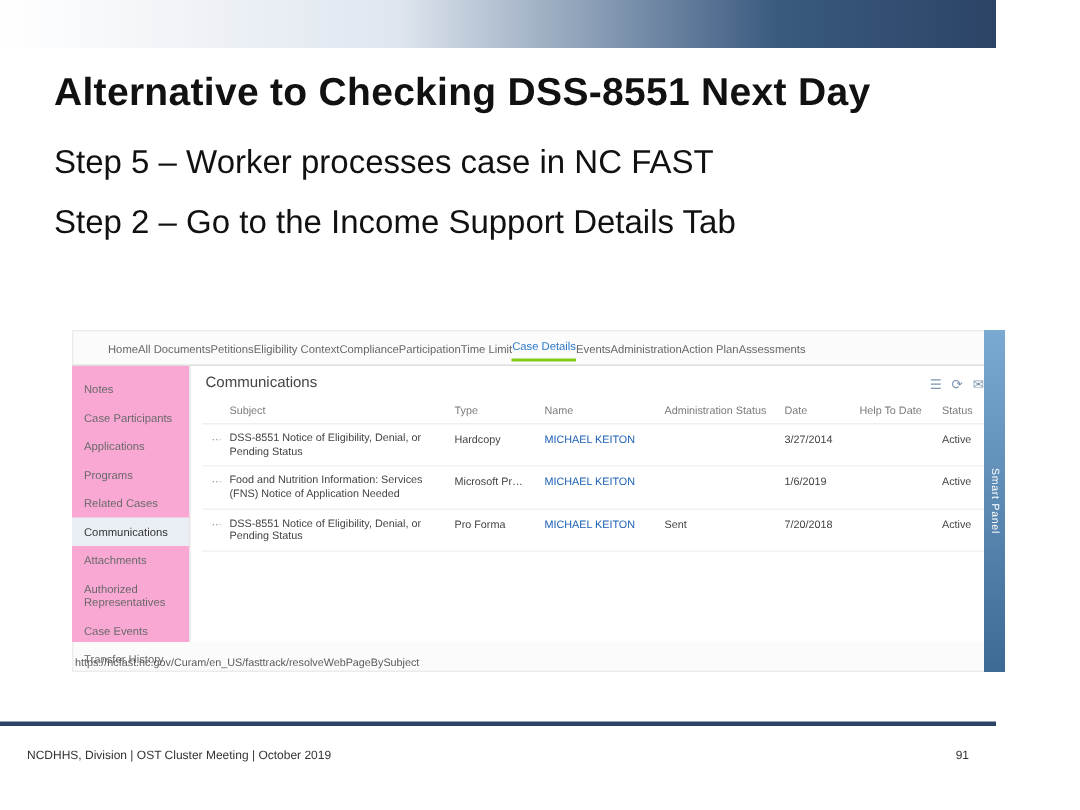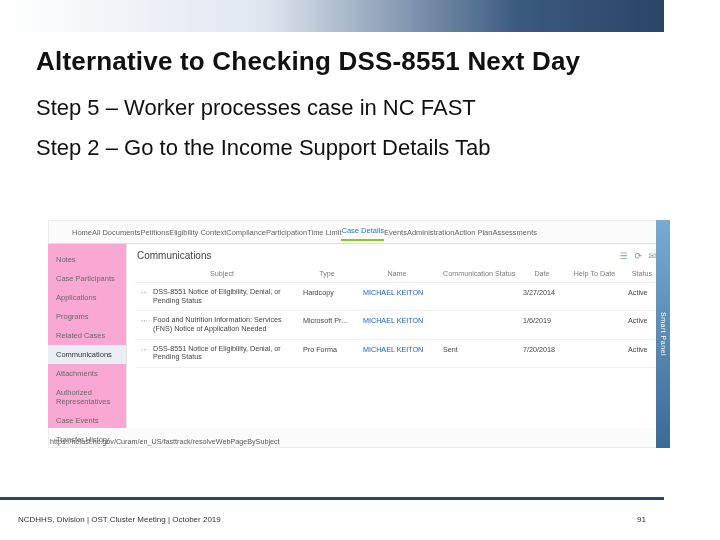--- a/index.html
+++ b/index.html
@@ -107,21 +107,21 @@
   }
 
   .shot table {
     width: 100%;
     border-collapse: collapse;
     font-size: 7.2px;
     color: #444;
     table-layout: fixed;
   }
   .shot th {
-    text-align: center;
+    text-align: left;
     color: #7a7a7a;
     font-weight: 400;
     padding: 4px 6px 4px 6px;
     border-bottom: 1px solid #eee;
     white-space: nowrap;
   }
   .shot td {
     padding: 5px 6px;
     border-bottom: 1px solid #f2f2f2;
     vertical-align: top;
@@ -159,21 +159,21 @@
     font-size: 7px;
     color: #fff;
     white-space: nowrap;
     letter-spacing: 0.5px;
   }
 
   .footer {
     position: absolute;
     left: 0;
     right: 0;
-    bottom: 8px;
+    bottom: 24px;
     height: 26px;
     border-top: 3px solid #2b4466;
     padding: 6px 18px 0 18px;
     display: flex;
     justify-content: space-between;
     align-items: center;
     font-size: 8px;
     color: #333;
   }
 </style>
@@ -230,21 +230,21 @@
               <col style="width:50px">
             <col style="width:55px">
               <col style="width:40px">
           </colgroup>
           <thead>
               <tr id="thead-row">
                 <th></th>
                 <th>Subject</th>
                 <th>Type</th>
                 <th>Name</th>
-                <th>Communication Status</th>
+                <th>Administration Status</th>
                 <th>Date</th>
                 <th>Help To Date</th>
                 <th>Status</th>
               </tr>
             </thead>
           <tbody id="tbody">
               <tr>
                 <td><span class="dots">⋯</span></td>
                 <td class="subj">DSS-8551 Notice of Eligibility, Denial, or Pending Status</td>
                 <td>Hardcopy</td>

